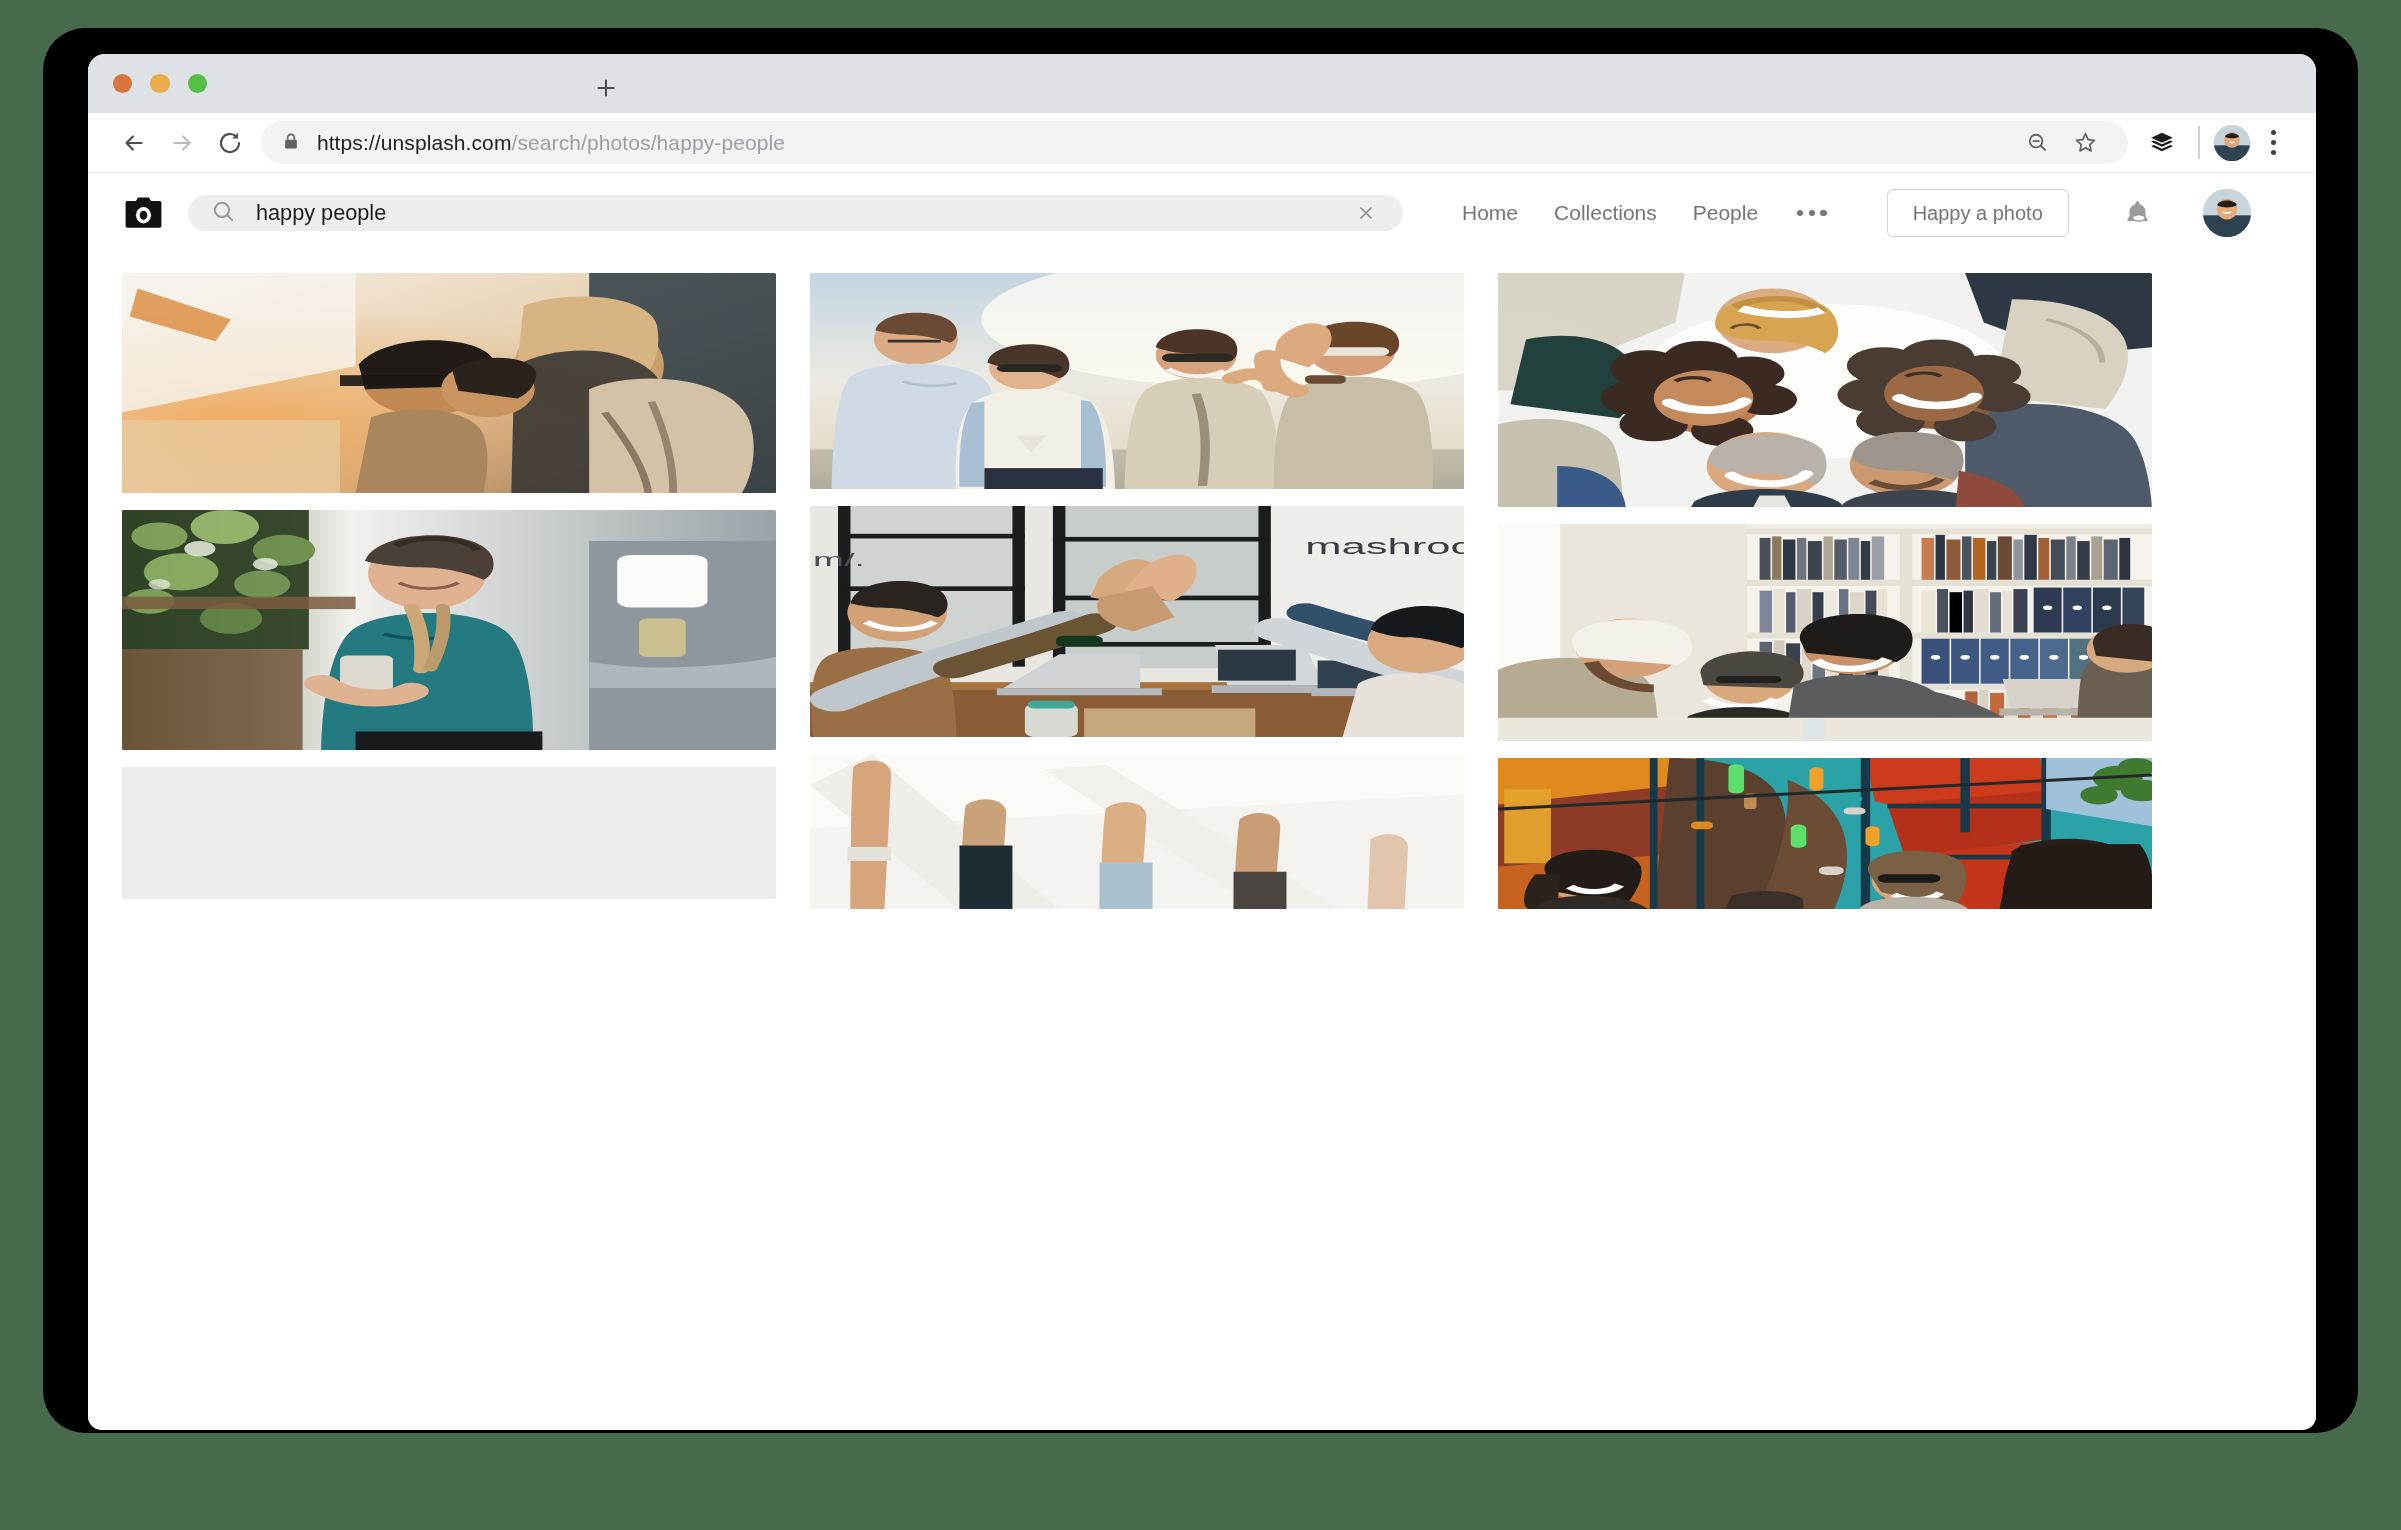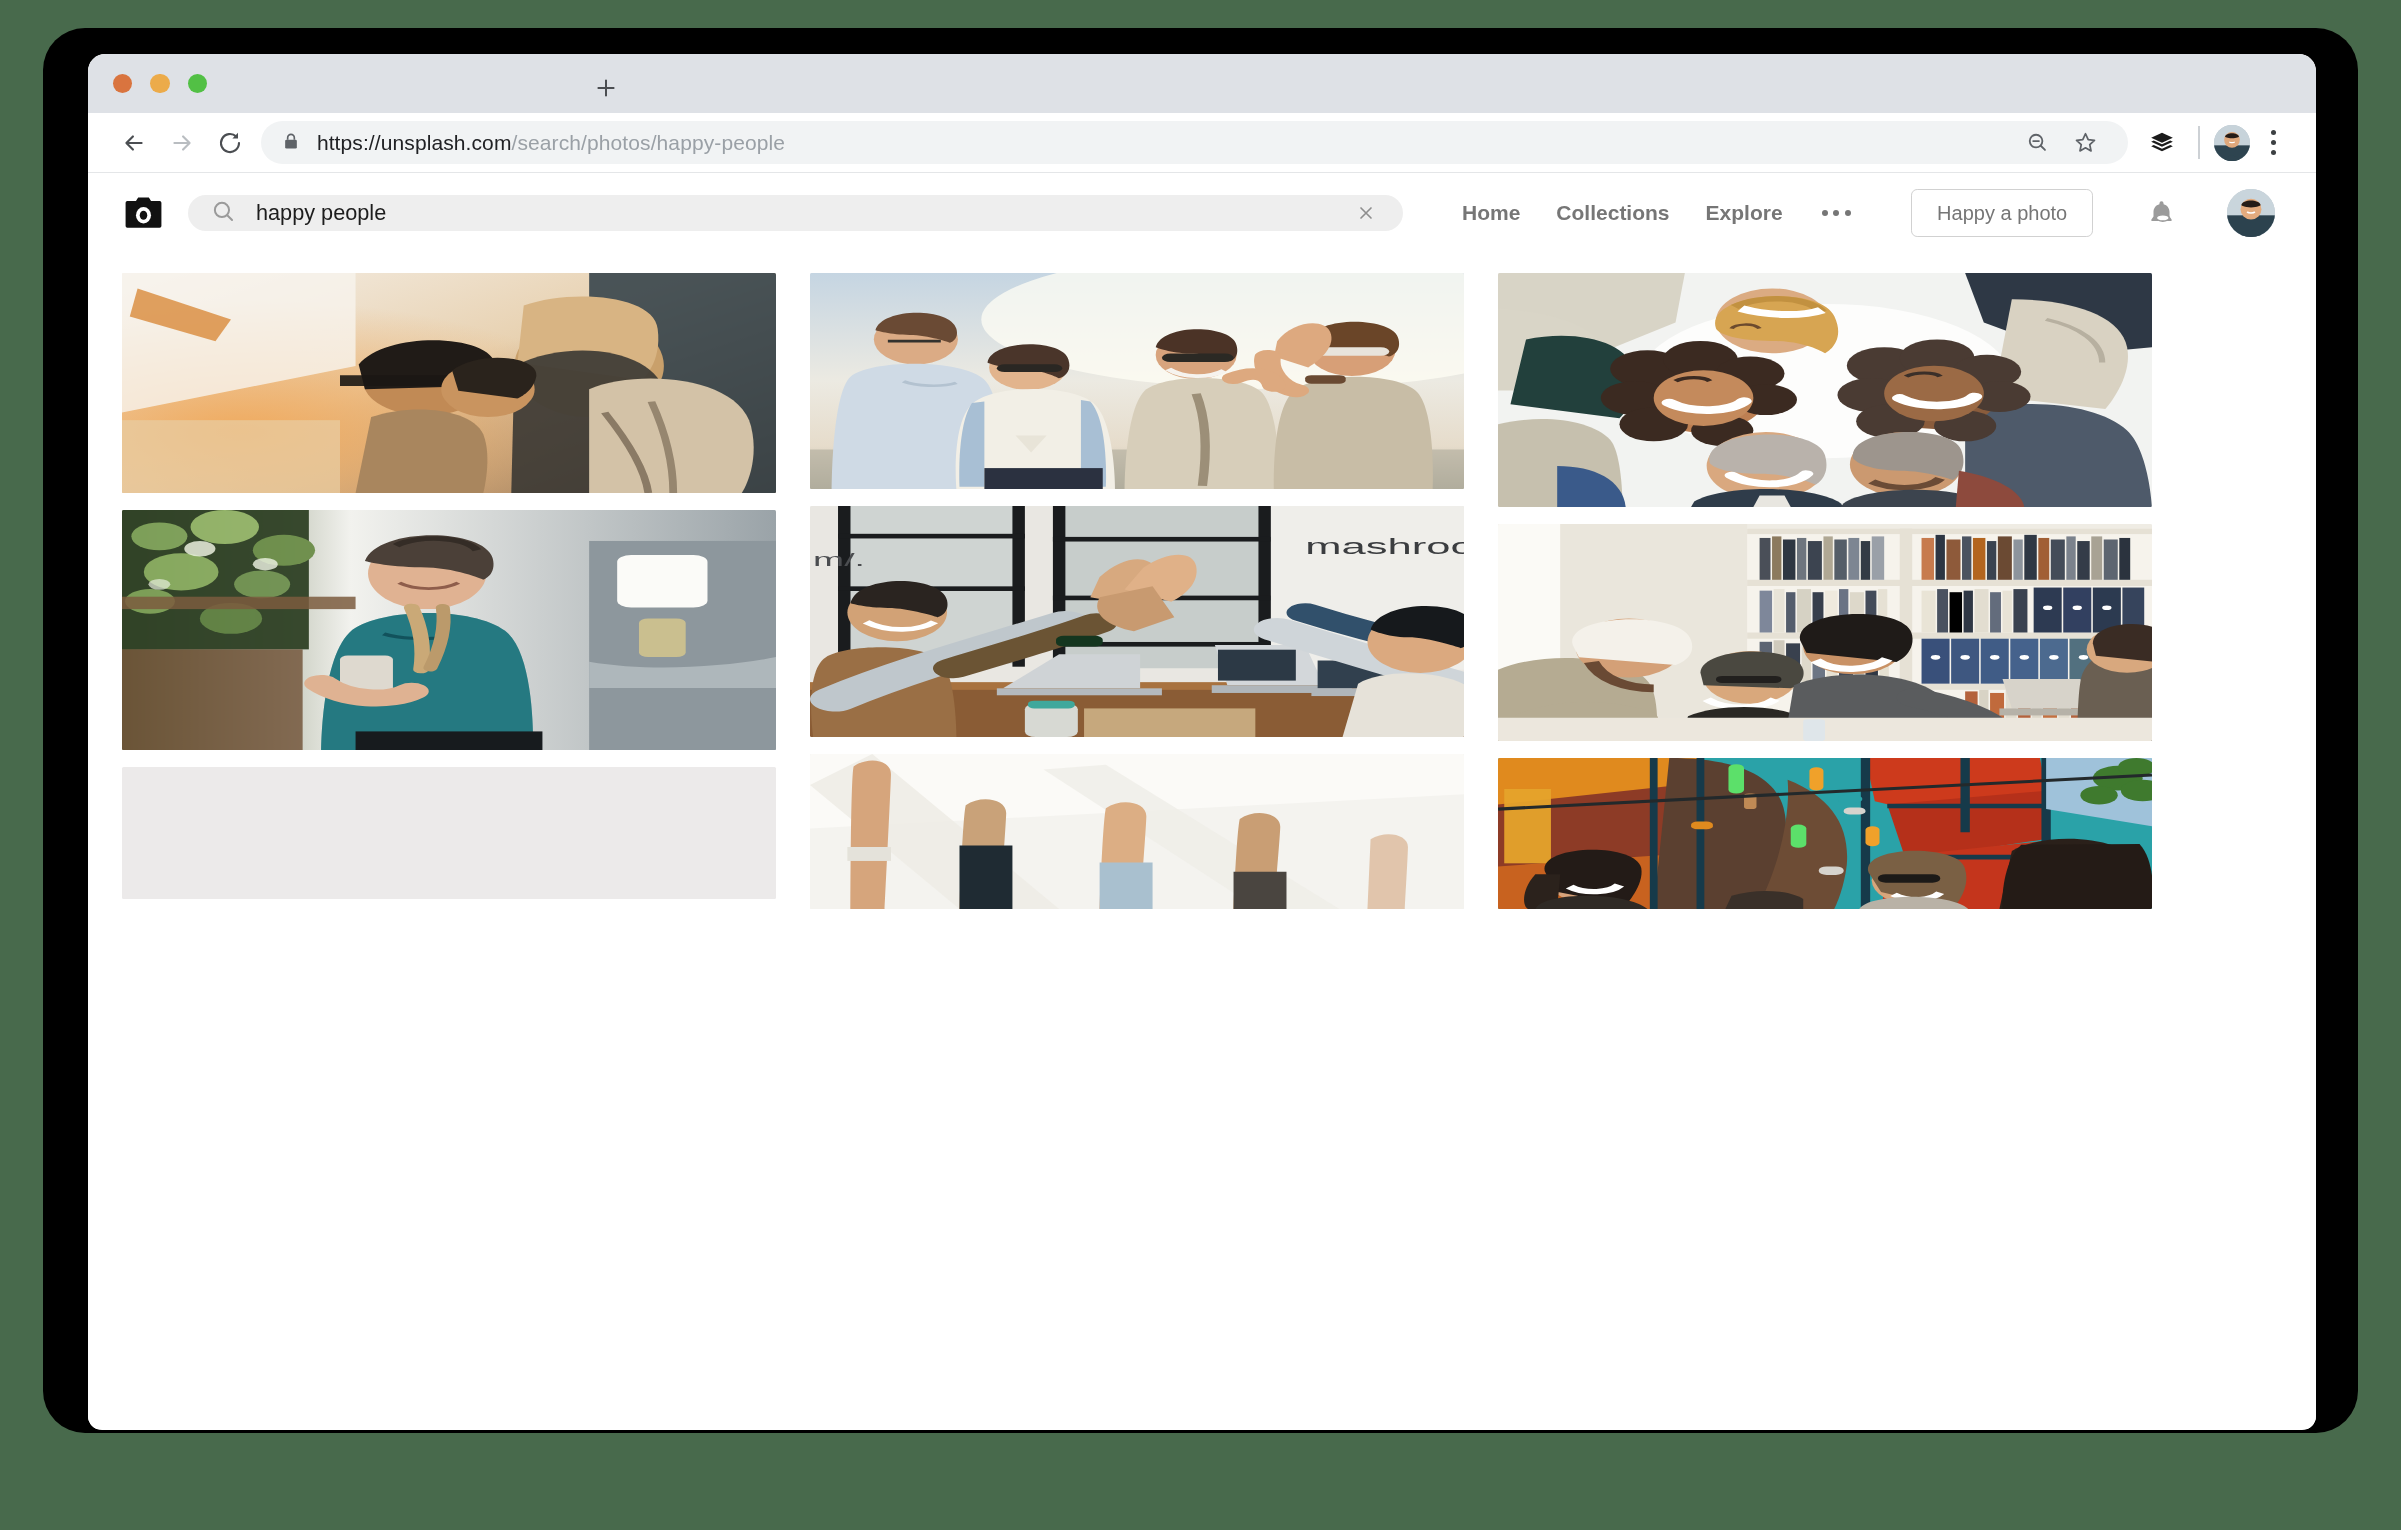--- a/index.html
+++ b/index.html
@@ -123,21 +123,21 @@
   }
   .search-input-text {
     flex: 1; font-size: 21.7px; color: #1d1d1d;
     white-space: nowrap; overflow: hidden;
   }
   .search-clear {
     width: 34px; height: 34px; flex: none;
     display: flex; align-items: center; justify-content: center;
     color: #8e8e8e; font-size: 23px; line-height: 1; font-weight: 300;
   }
-  .site-nav { display: flex; align-items: center; gap: 36px; margin-left: 36px; font-weight: bold; }
+  .site-nav { display: flex; align-items: center; gap: 36px; margin-left: 36px; }
   .nav-link { font-size: 21px; color: #767676; white-space: nowrap; }
   .nav-more { display: flex; gap: 5.4px; align-items: center; padding: 6.2px 3.1px; }
   .nav-more i { width: 6.2px; height: 6.2px; border-radius: 50%; background: #767676; display:block; }
   .submit-btn {
     margin-left: 34px;
     height: 48px; padding: 0 25px;
     border: 1.5px solid #d1d1d1; border-radius: 6.2px;
     background: #fff; color: #767676; font-size: 20px;
     display: flex; align-items: center; white-space: nowrap;
   }
@@ -286,21 +286,21 @@
         <span class="search-clear">
           <svg viewBox="0 0 24 24" width="20" height="20">
             <path stroke="#8e8e8e" stroke-width="2" stroke-linecap="round" d="M6 6l12 12M18 6L6 18"></path>
           </svg>
         </span>
       </div>
 
       <div class="site-nav">
         <span class="nav-link">Home</span>
         <span class="nav-link">Collections</span>
-        <span class="nav-link">Explore</span>
+        <span class="nav-link">People</span>
         <span class="nav-more">
             <i></i>
             <i></i>
             <i></i>
           </span>
       </div>
 
       <div class="submit-btn">
         <span>Happy a photo</span>
       </div>

